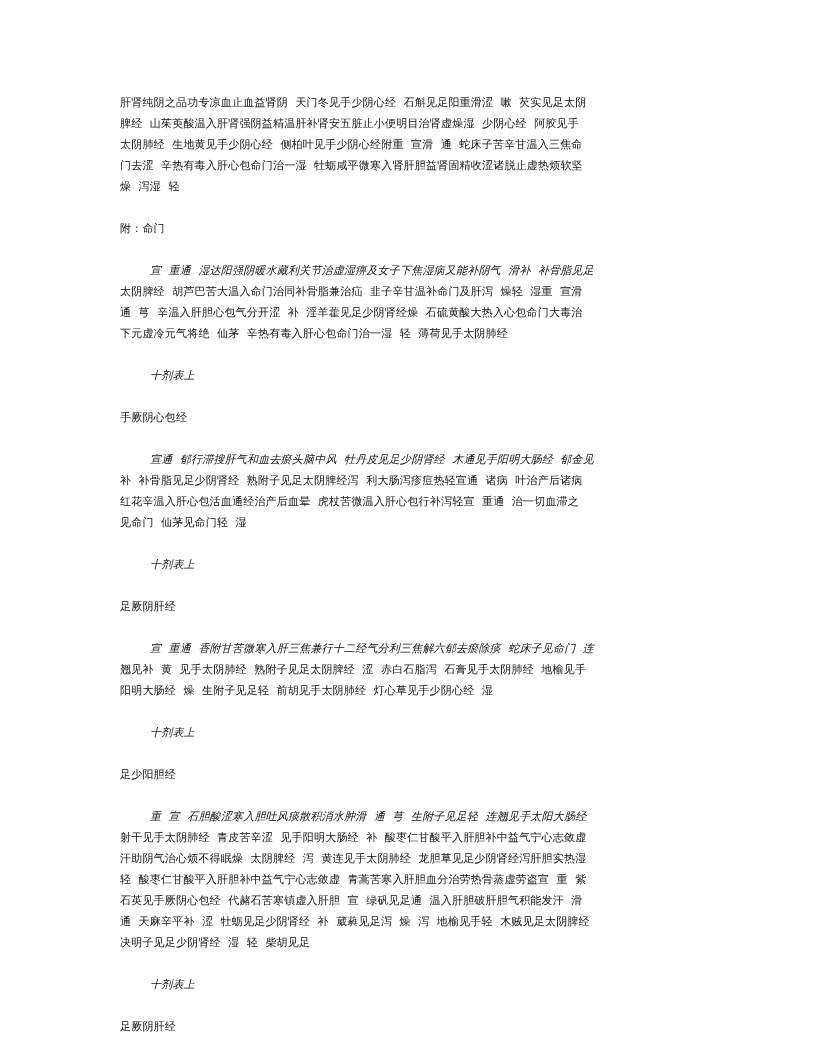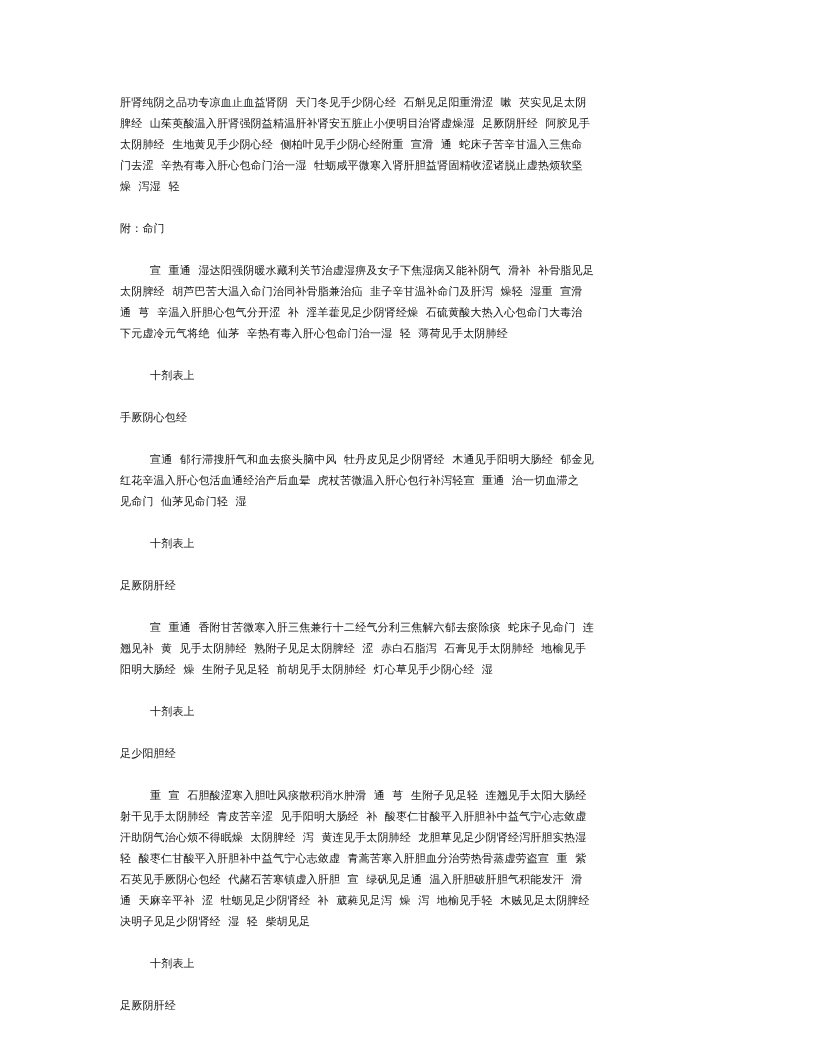--- a/index.html
+++ b/index.html
@@ -1,30 +1,30 @@
 <!DOCTYPE html>
 <html><head>
 <meta charset="utf-8">
 <style>
   html, body { margin: 0; padding: 0; background: #ffffff; }
   body { width: 816px; height: 1056px; position: relative; overflow: hidden;
          font-family: "DejaVu Serif", "Liberation Serif", serif; color: #111; }
   .page { position: absolute; left: 120px; top: 92px; width: 580px; }
   .line { font-size: 11px; line-height: 21px; height: 21px; white-space: pre; letter-spacing: 0.2px; }
   .gap { height: 21px; }
-  .indent { padding-left: 30px; }
+  .indent { padding-left: 30px; font-style: italic; }
 </style>
 </head>
 <body>
 
 <div class="page">
 
   <div>
     <div class="line">肝肾纯阴之品功专凉血止血益肾阴  天门冬见手少阴心经  石斛见足阳重滑涩  嗽  芡实见足太阴</div>
-    <div class="line">脾经  山茱萸酸温入肝肾强阴益精温肝补肾安五脏止小便明目治肾虚燥湿  足厥阴肝经  阿胶见手</div>
+    <div class="line">脾经  山茱萸酸温入肝肾强阴益精温肝补肾安五脏止小便明目治肾虚燥湿  少阴心经  阿胶见手</div>
     <div class="line">太阴肺经  生地黄见手少阴心经  侧柏叶见手少阴心经附重  宣滑  通  蛇床子苦辛甘温入三焦命</div>
     <div class="line">门去涩  辛热有毒入肝心包命门治一湿  牡蛎咸平微寒入肾肝胆益肾固精收涩诸脱止虚热烦软坚</div>
     <div class="line">燥  泻湿  轻</div>
   </div>
   <div class="gap"></div>
 
   <div class="line">附：命门</div>
   <div class="gap"></div>
   <div>
     <div class="line indent">宣  重通  湿达阳强阴暖水藏利关节治虚湿痹及女子下焦湿病又能补阴气  滑补  补骨脂见足</div>
@@ -33,20 +33,21 @@
     <div class="line">下元虚冷元气将绝  仙茅  辛热有毒入肝心包命门治一湿  轻  薄荷见手太阴肺经</div>
   </div>
   <div class="gap"></div>
   <div class="line indent">十剂表上</div>
   <div class="gap"></div>
 
   <div class="line">手厥阴心包经</div>
   <div class="gap"></div>
   <div>
     <div class="line indent">宣通  郁行滞搜肝气和血去瘀头脑中风  牡丹皮见足少阴肾经  木通见手阳明大肠经  郁金见</div>
+    <div class="line">补  补骨脂见足少阴肾经  熟附子见足太阴脾经泻  利大肠泻疹痘热轻宣通  诸病  叶治产后诸病</div>
     <div class="line">红花辛温入肝心包活血通经治产后血晕  虎杖苦微温入肝心包行补泻轻宣  重通  治一切血滞之</div>
     <div class="line">见命门  仙茅见命门轻  湿</div>
   </div>
   <div class="gap"></div>
   <div class="line indent">十剂表上</div>
   <div class="gap"></div>
 
   <div class="line">足厥阴肝经</div>
   <div class="gap"></div>
   <div>

